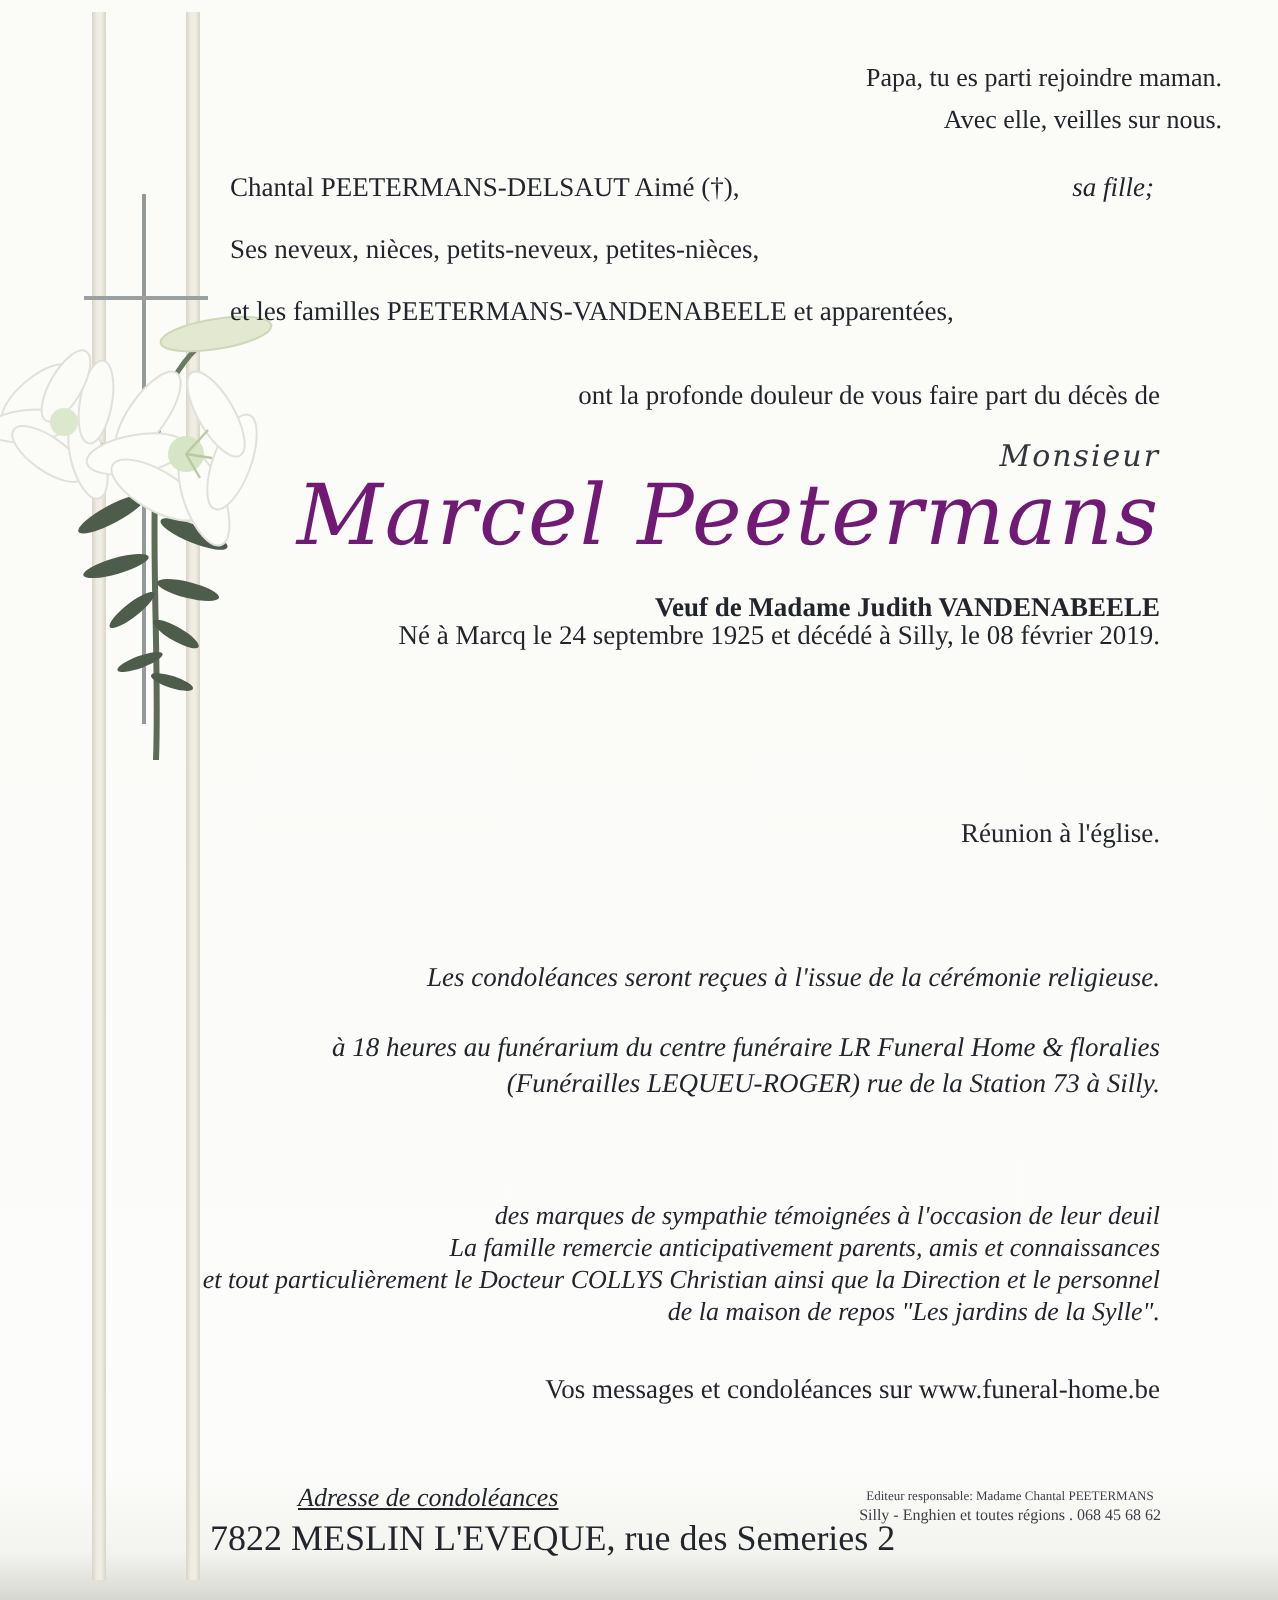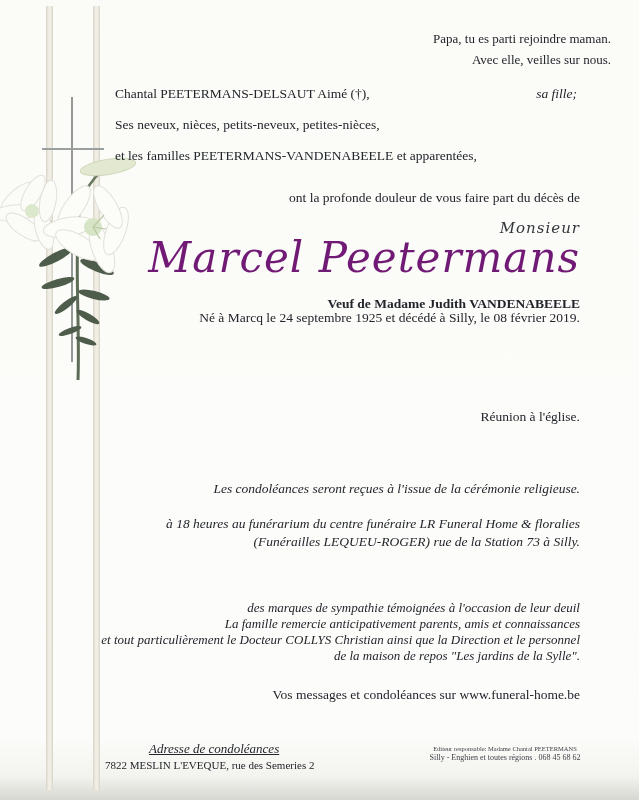--- a/index.html
+++ b/index.html
@@ -21,21 +21,21 @@
   }
   
   .cross-v{position:absolute;left:71px;top:97px;width:2px;height:265px;background:#949a9a;}
   .cross-h{position:absolute;left:42px;top:148px;width:62px;height:2px;background:#9aa0a0;}
   .epigraph{top:28px;right:28px;text-align:right;font-size:13px;line-height:21px;}
   .family-row{left:115px;width:462px;font-size:13.5px;}
   .family-note{position:absolute;right:0;top:0;font-style:italic;}
   .honorific{top:219px;font-size:15px;font-style:italic;font-family:"DejaVu Serif",serif;color:#33363c;letter-spacing:1px;}
   .deceased{top:233px;font-size:42px;font-style:italic;font-family:"DejaVu Serif",serif;letter-spacing:1px;color:#701a75;}
   .footer-left-label{left:105px;top:741px;font-size:13px;font-style:italic;text-decoration:underline;margin-left:44px;}
-  .footer-left-addr{left:105px;top:759px;font-size:11px;}
+  .footer-left-addr{left:105px;top:759px;font-size:18px;}
   .footer-right{left:385px;top:744px;width:240px;text-align:center;color:#3c3f46;}
   .footer-right .tiny{font-size:6.5px;line-height:9px;}
   .footer-right .small{font-size:8px;line-height:10px;}
 </style>
 </head>
 <body>
 
 <div class="ribbon" style="left:46px;"></div>
 <div class="ribbon" style="left:93px;"></div>
 

